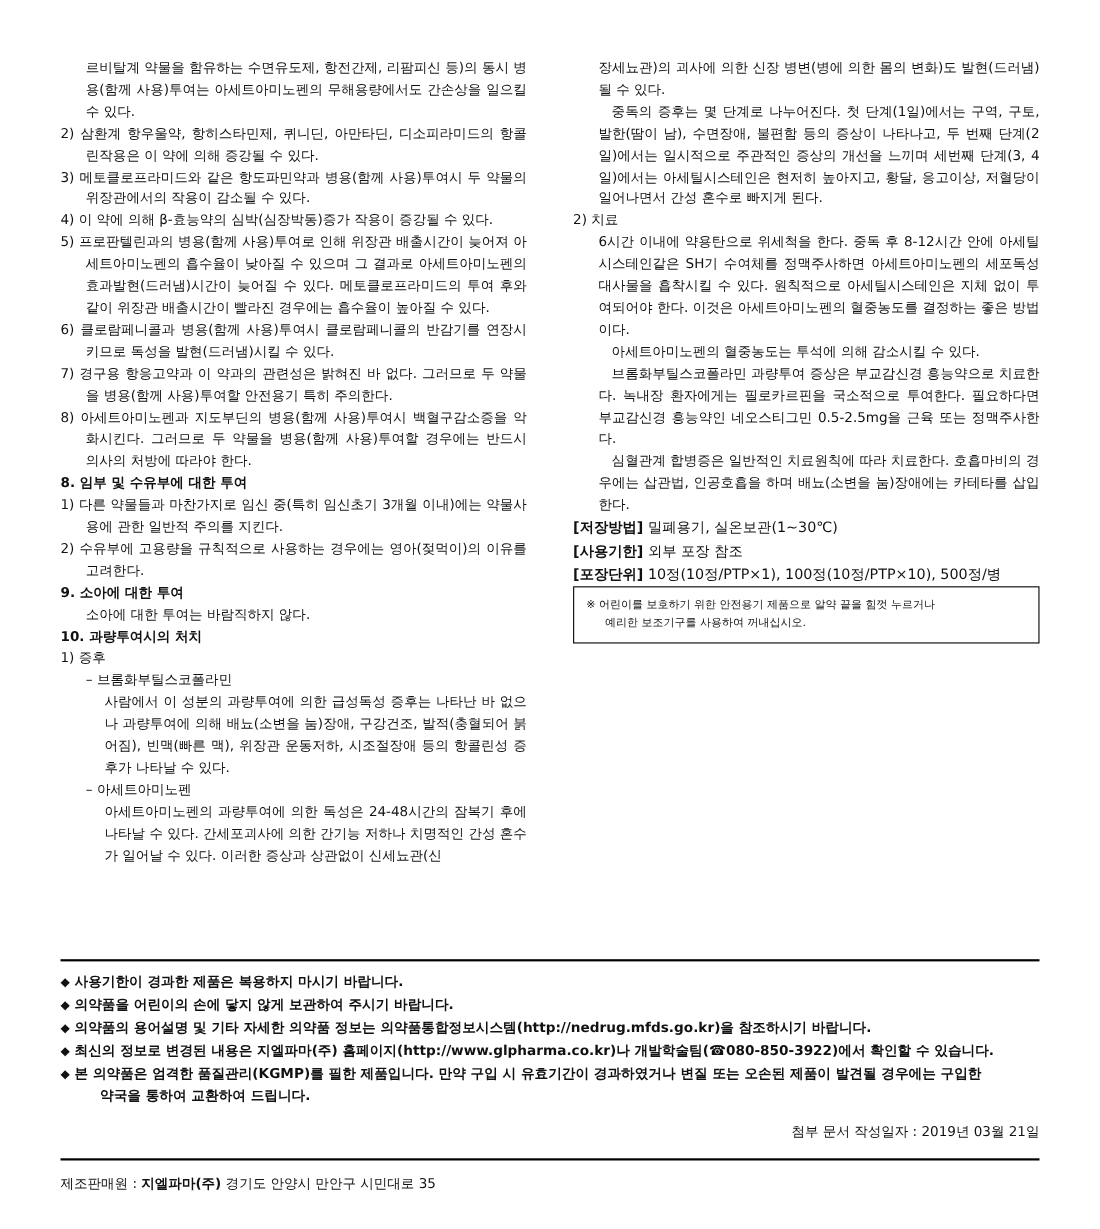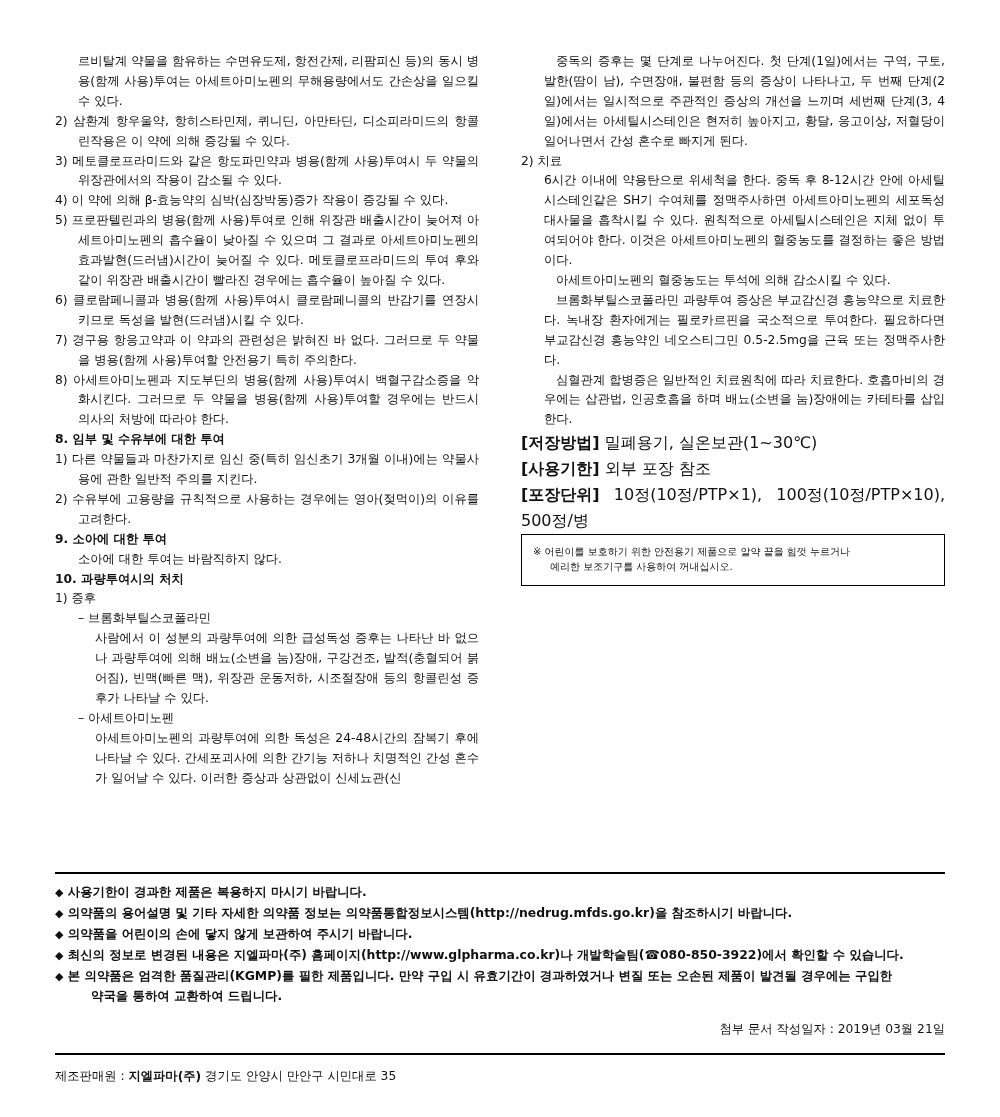--- a/index.html
+++ b/index.html
@@ -67,21 +67,21 @@
     padding-left: 23px;
     margin-top: 1px;
   }
   .cont {
     padding-left: 23px;
     margin-top: 0;
   }
 
   .bracket-line {
     margin-top: 16px;
-    font-size: 16px;
+    font-size: 13px;
   }
   .bracket-line b { font-weight: bold; }
 
   .notice-box {
     margin-top: 16px;
     border: 1.4px solid #000;
     padding: 9px 11px 10px 11px;
     font-size: 10px;
     font-weight: normal;
     line-height: 1.55;
@@ -206,20 +206,21 @@
       <div class="sub-body">사람에서 이 성분의 과량투여에 의한 급성독성 증후는 나타난 바 없으나 과량투여에 의해 배뇨(소변을 눔)장애, 구강건조, 발적(충혈되어 붉어짐), 빈맥(빠른 맥), 위장관 운동저하, 시조절장애 등의 항콜린성 증후가 나타날 수 있다.</div>
 
       <div class="sub-item">
         <span>–</span>
         <span>아세트아미노펜</span>
       </div>
       <div class="sub-body">아세트아미노펜의 과량투여에 의한 독성은 24-48시간의 잠복기 후에 나타날 수 있다. 간세포괴사에 의한 간기능 저하나 치명적인 간성 혼수가 일어날 수 있다. 이러한 증상과 상관없이 신세뇨관(신</div>
     </div>
 
     <div class="col">
+      <div class="cont">장세뇨관)의 괴사에 의한 신장 병변(병에 의한 몸의 변화)도 발현(드러냄)될 수 있다.</div>
       <div class="cont" style="text-indent:12px;">중독의 증후는 몇 단계로 나누어진다. 첫 단계(1일)에서는 구역, 구토, 발한(땀이 남), 수면장애, 불편함 등의 증상이 나타나고, 두 번째 단계(2일)에서는 일시적으로 주관적인 증상의 개선을 느끼며 세번째 단계(3, 4일)에서는 아세틸시스테인은 현저히 높아지고, 황달, 응고이상, 저혈당이 일어나면서 간성 혼수로 빠지게 된다.</div>
 
       <div class="item">
         <span>2)</span>
         <span>치료</span>
       </div>
       <div class="item-body">6시간 이내에 약용탄으로 위세척을 한다. 중독 후 8-12시간 안에 아세틸시스테인같은 SH기 수여체를 정맥주사하면 아세트아미노펜의 세포독성 대사물을 흡착시킬 수 있다. 원칙적으로 아세틸시스테인은 지체 없이 투여되어야 한다. 이것은 아세트아미노펜의 혈중농도를 결정하는 좋은 방법이다.</div>
       <div class="item-body" style="text-indent:12px;">아세트아미노펜의 혈중농도는 투석에 의해 감소시킬 수 있다.</div>
       <div class="item-body" style="text-indent:12px;">브롬화부틸스코폴라민 과량투여 증상은 부교감신경 흥능약으로 치료한다. 녹내장 환자에게는 필로카르핀을 국소적으로 투여한다. 필요하다면 부교감신경 흥능약인 네오스티그민 0.5-2.5mg을 근육 또는 정맥주사한다.</div>
       <div class="item-body" style="text-indent:12px;">심혈관계 합병증은 일반적인 치료원칙에 따라 치료한다. 호흡마비의 경우에는 삽관법, 인공호흡을 하며 배뇨(소변을 눔)장애에는 카테타를 삽입한다.</div>
@@ -243,25 +244,25 @@
 
   <div class="rule" id="rule-top"></div>
 
   <div class="footer-notes">
     <div class="fn">
       <span class="dia">◆</span>
       <span>사용기한이 경과한 제품은 복용하지 마시기 바랍니다.</span>
     </div>
     <div class="fn">
       <span class="dia">◆</span>
+      <span>의약품을 어린이의 손에 닿지 않게 보관하여 주시기 바랍니다.</span>
+    </div>
+    <div class="fn">
+      <span class="dia">◆</span>
       <span>의약품의 용어설명 및 기타 자세한 의약품 정보는 의약품통합정보시스템(http://nedrug.mfds.go.kr)을 참조하시기 바랍니다.</span>
-    </div>
-    <div class="fn">
-      <span class="dia">◆</span>
-      <span>의약품을 어린이의 손에 닿지 않게 보관하여 주시기 바랍니다.</span>
     </div>
     <div class="fn">
       <span class="dia">◆</span>
       <span>최신의 정보로 변경된 내용은 지엘파마(주) 홈페이지(http://www.glpharma.co.kr)나 개발학술팀(☎080-850-3922)에서 확인할 수 있습니다.</span>
     </div>
     <div class="fn">
       <span class="dia">◆</span>
       <span>본 의약품은 엄격한 품질관리(KGMP)를 필한 제품입니다. 만약 구입 시 유효기간이 경과하였거나 변질 또는 오손된 제품이 발견될 경우에는 구입한</span>
       <div class="fn-wrap" style="text-indent:0;">약국을 통하여 교환하여 드립니다.</div>
     </div>

